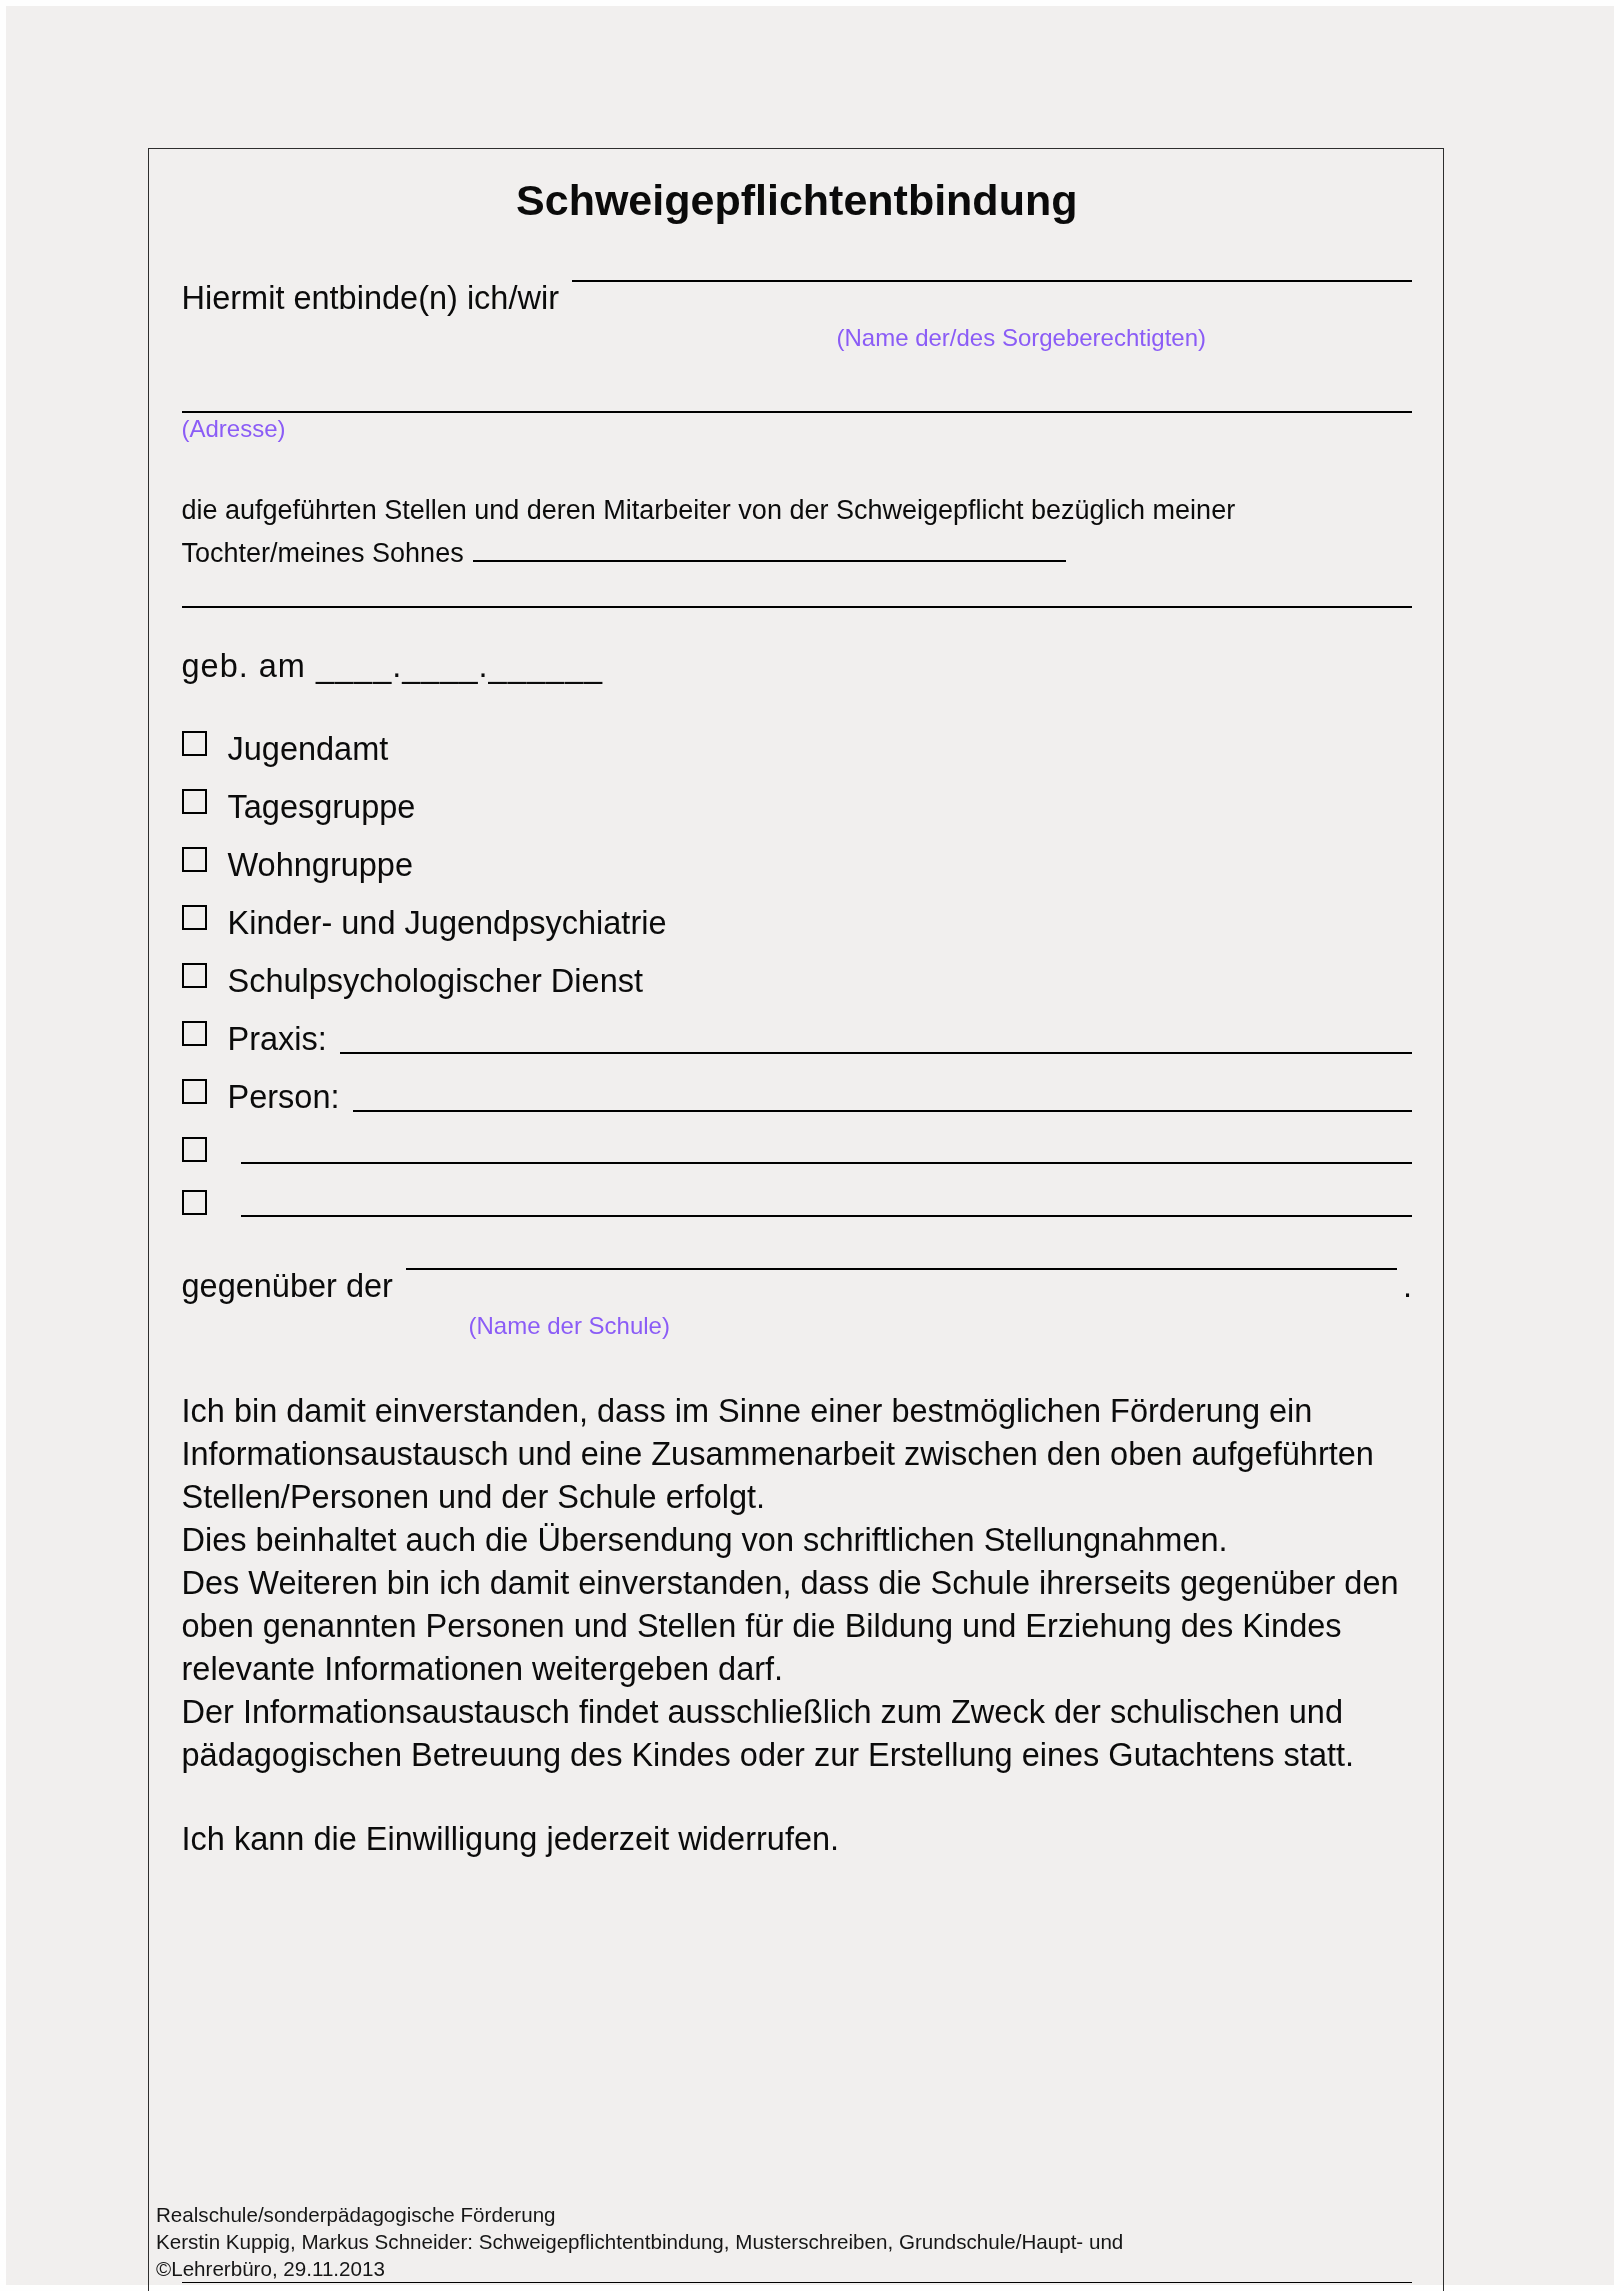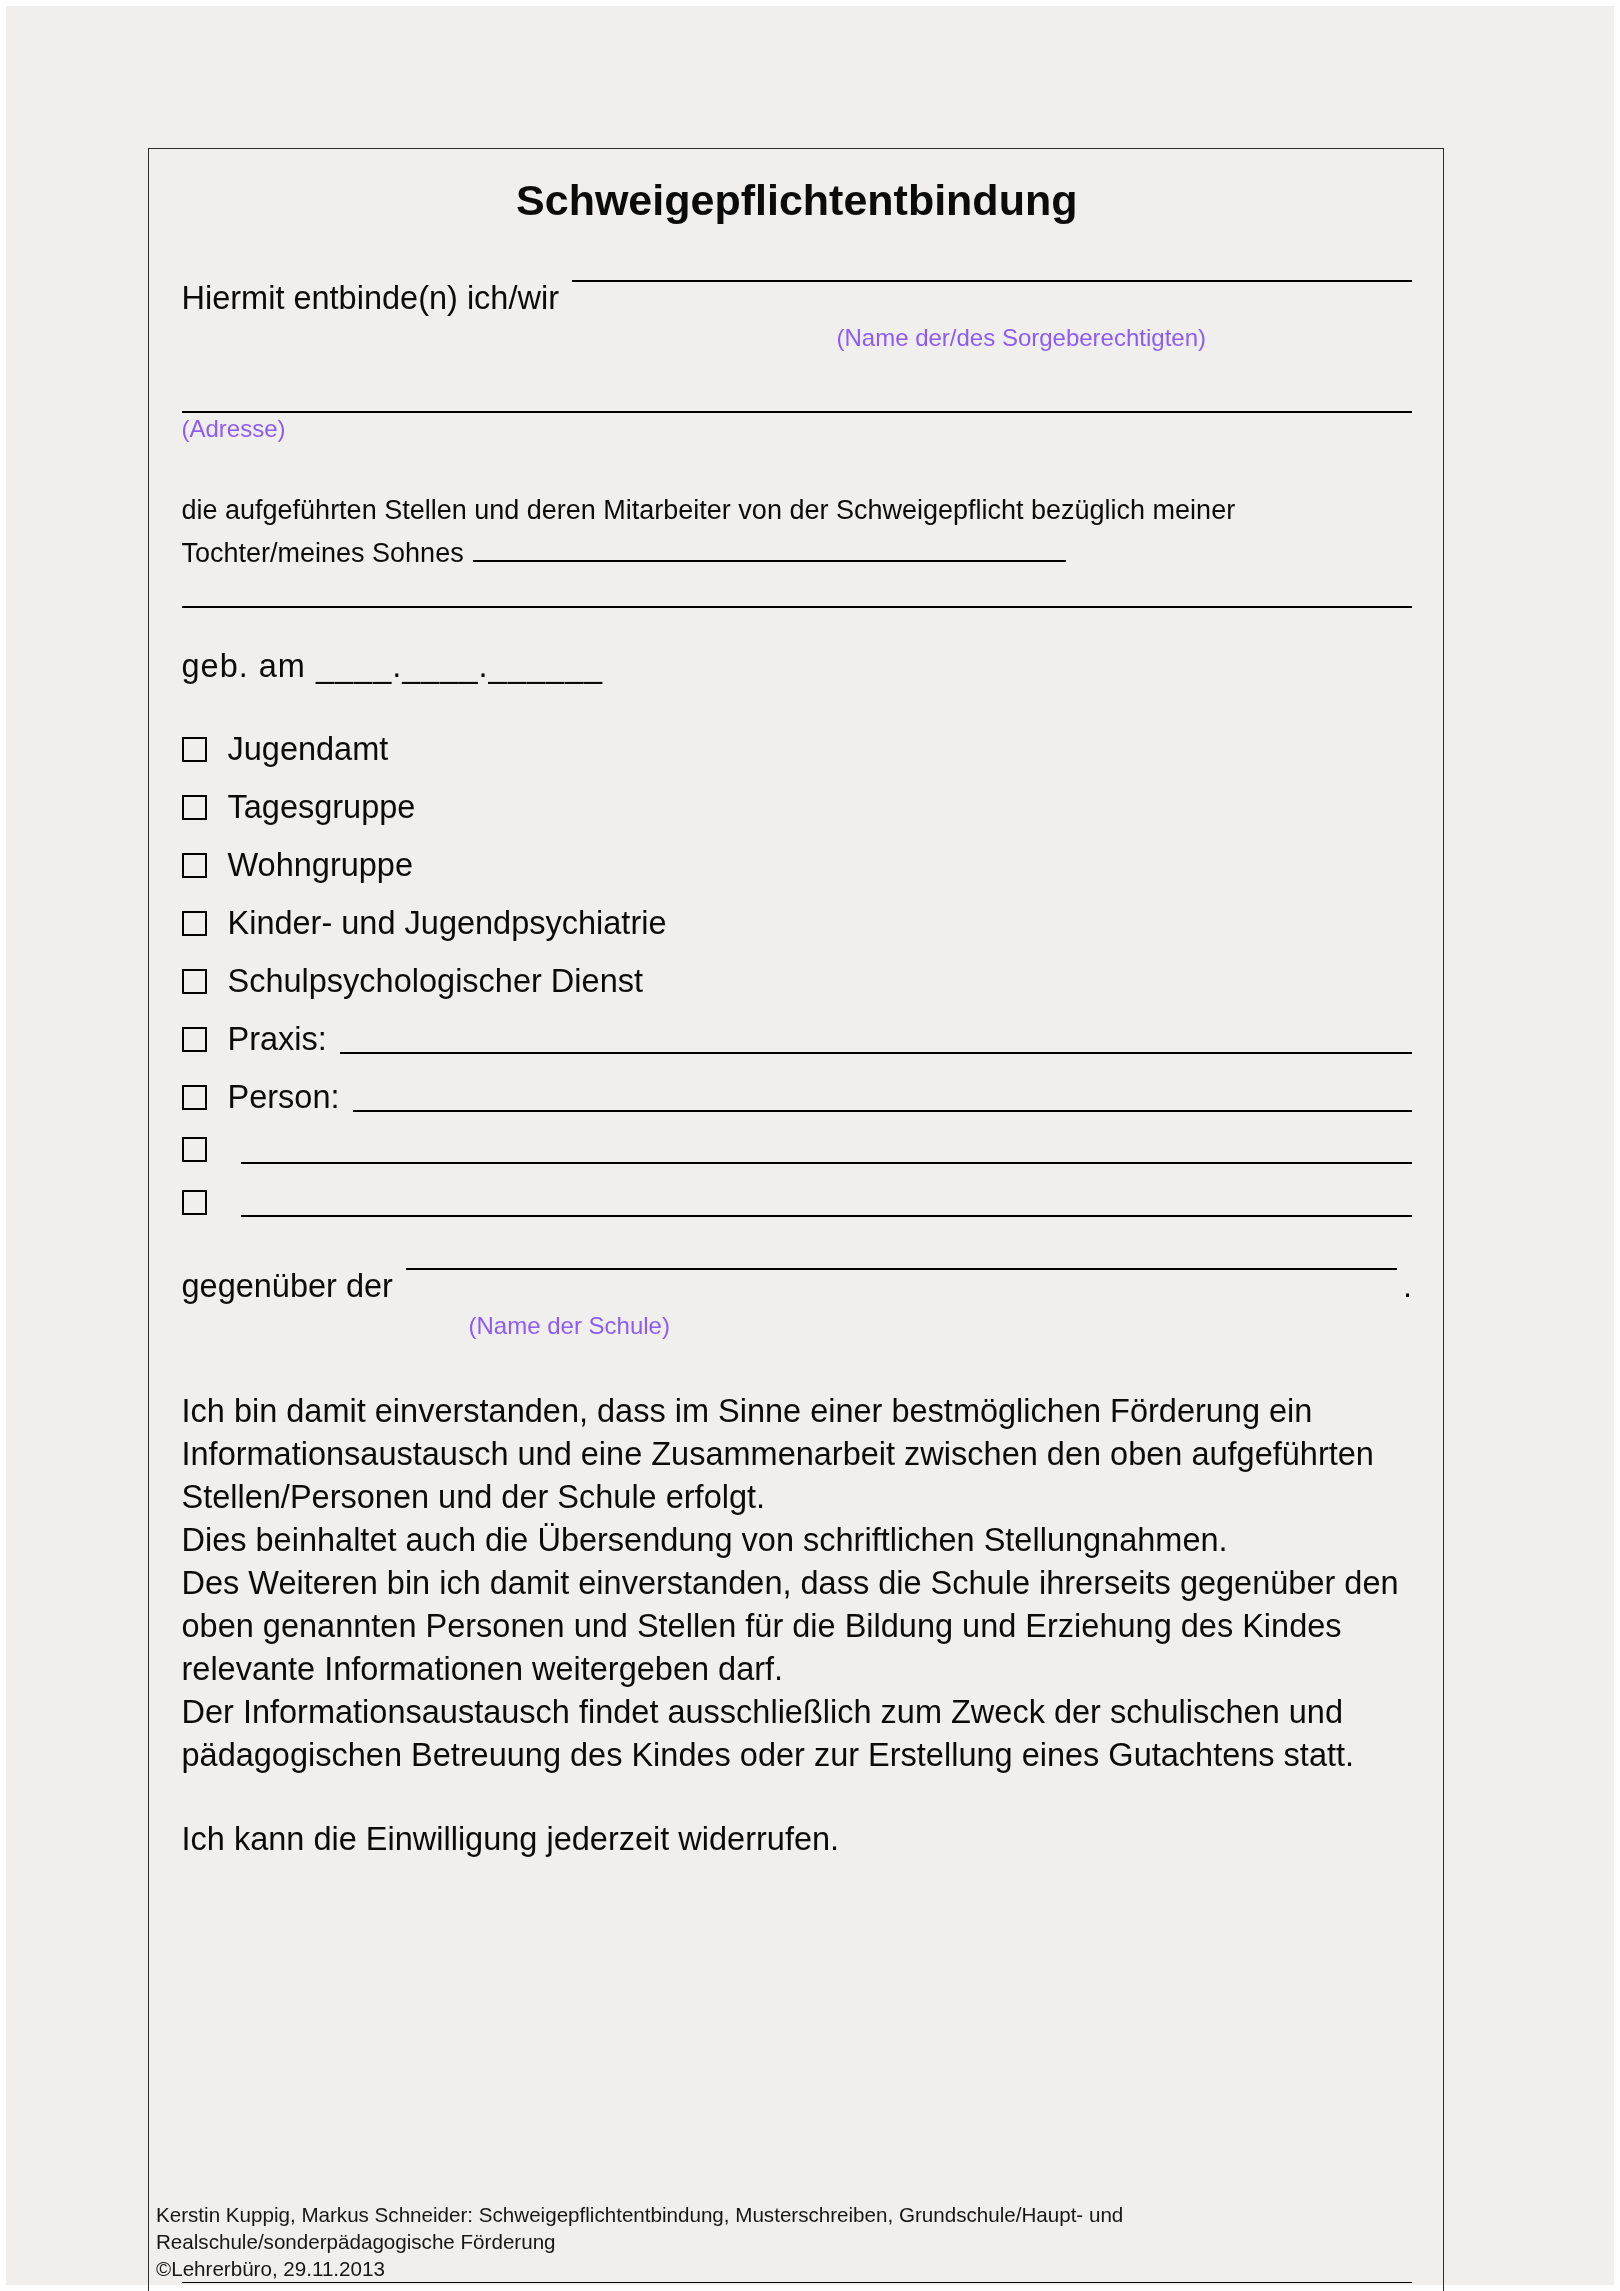--- a/index.html
+++ b/index.html
@@ -56,21 +56,21 @@
     display: inline-block;
     width: 593px; height: 3.8px;
     border-bottom: 2.9px solid #000;
     margin-left: 9.6px;
   }
   .cont-line { margin-top: 31px; }
 
   .geb { margin-top: 40px; font-size: 32.5px; letter-spacing: 1px; }
 
   .checklist { margin-top: 46px; font-size: 32.5px; }
-  .check-row { display: flex; align-items: flex-end; }
+  .check-row { display: flex; }
   .check-row + .check-row { margin-top: 21px; }
   .checkbox {
     width: 25px; height: 25px;
     border: 2.9px solid #000;
     margin: 0 21px 6.7px 0;
     flex: none;
     background: transparent;
   }
   .check-label { white-space: nowrap; }
 
@@ -186,17 +186,17 @@
     <div class="sig-labels">
       <span class="sig-ort">Ort</span>
       <span class="sig-datum">Datum</span>
       <span>Unterschrift der/des Sorgeberechtigten</span>
     </div>
   </div>
 
 </div>
 
 <div class="doc-footer">
+  <div>Realschule/sonderpädagogische Förderung</div>
   <div>Kerstin Kuppig, Markus Schneider: Schweigepflichtentbindung, Musterschreiben, Grundschule/Haupt- und</div>
-  <div>Realschule/sonderpädagogische Förderung</div>
   <div>©Lehrerbüro, 29.11.2013</div>
 </div>
 
 
 </body></html>

